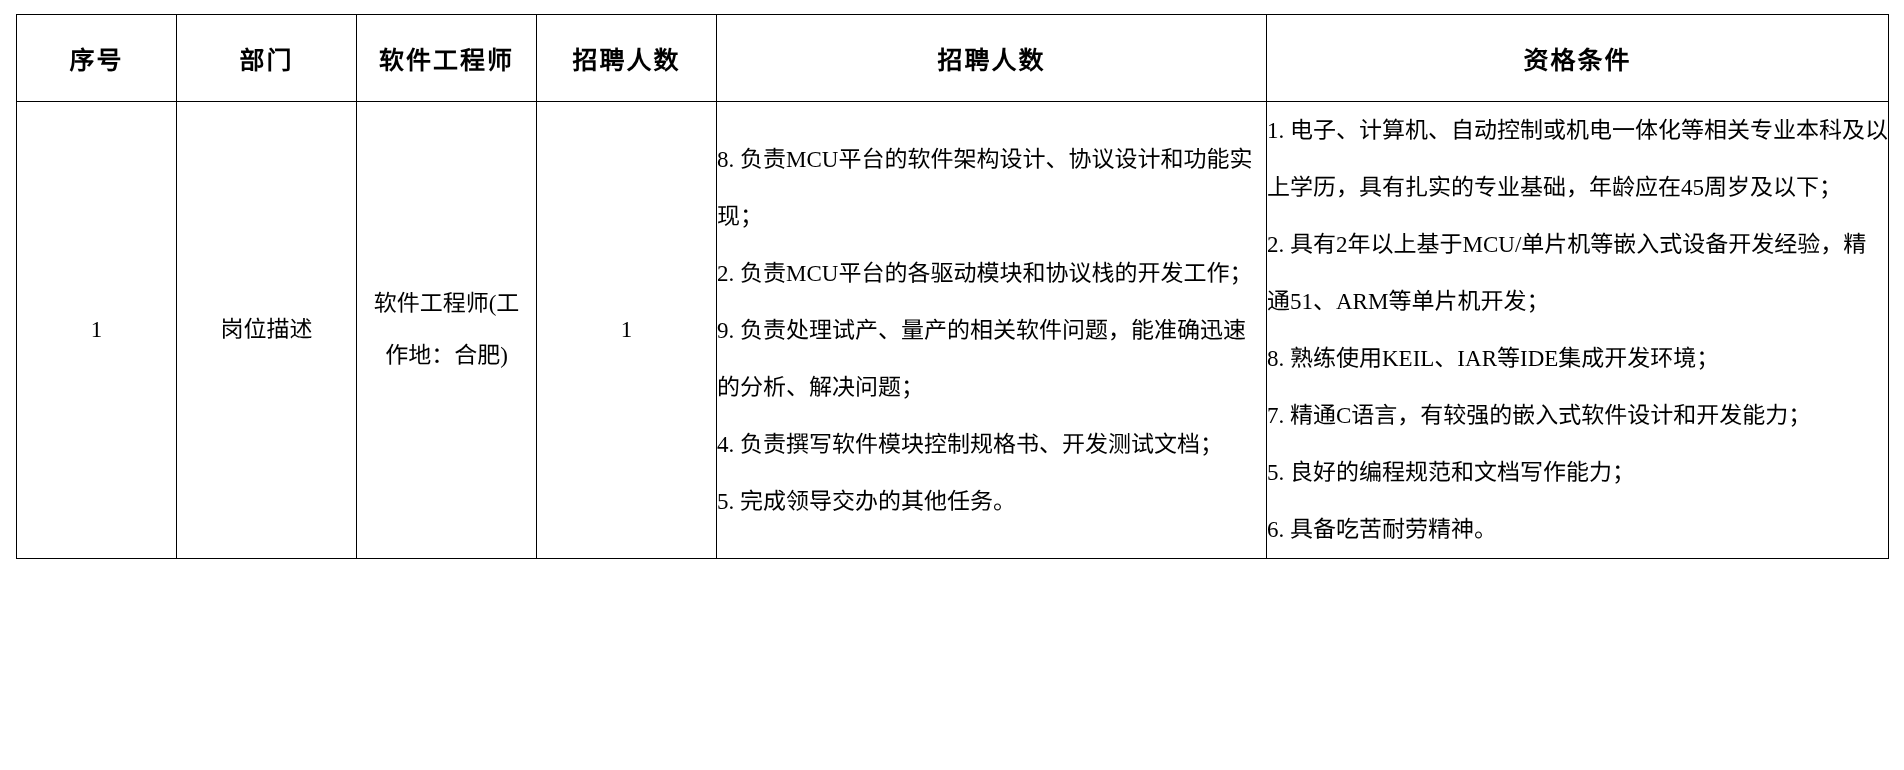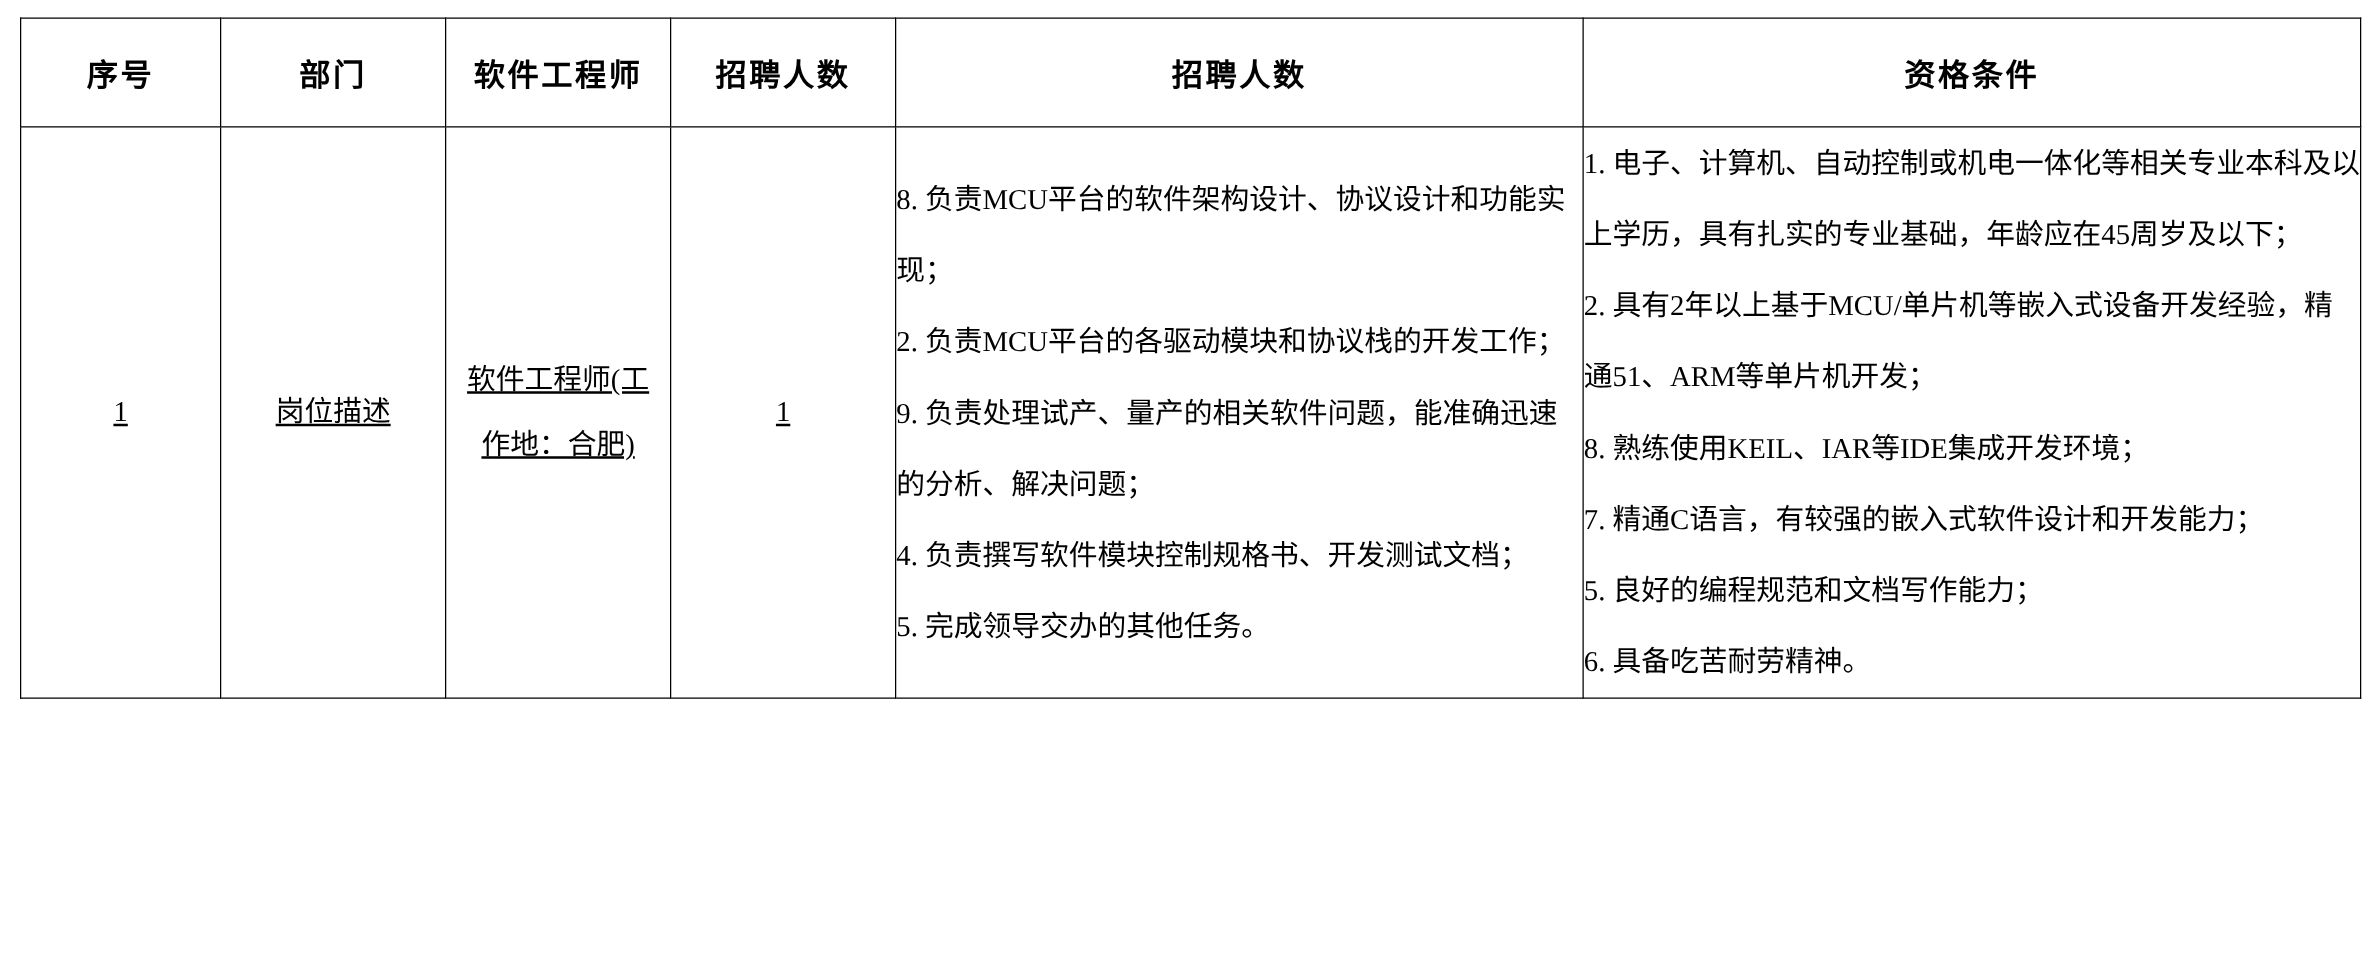--- a/index.html
+++ b/index.html
@@ -43,21 +43,20 @@
   .col-dept  { width: 180px; }
   .col-title { width: 180px; }
   .col-count { width: 180px; }
   .col-desc  { width: 550px; }
   .col-req   { width: 622px; }
 
   td.cell-center {
     text-align: center;
     font-size: 23px;
     line-height: 52px;
-    text-decoration: underline;
   }
   td.cell-center .stacked {
     display: block;
     padding: 0 14px;
   }
   td.cell-text {
     text-align: left;
     font-size: 23px;
     line-height: 57px;
     padding: 18px 22px 16px 22px;

